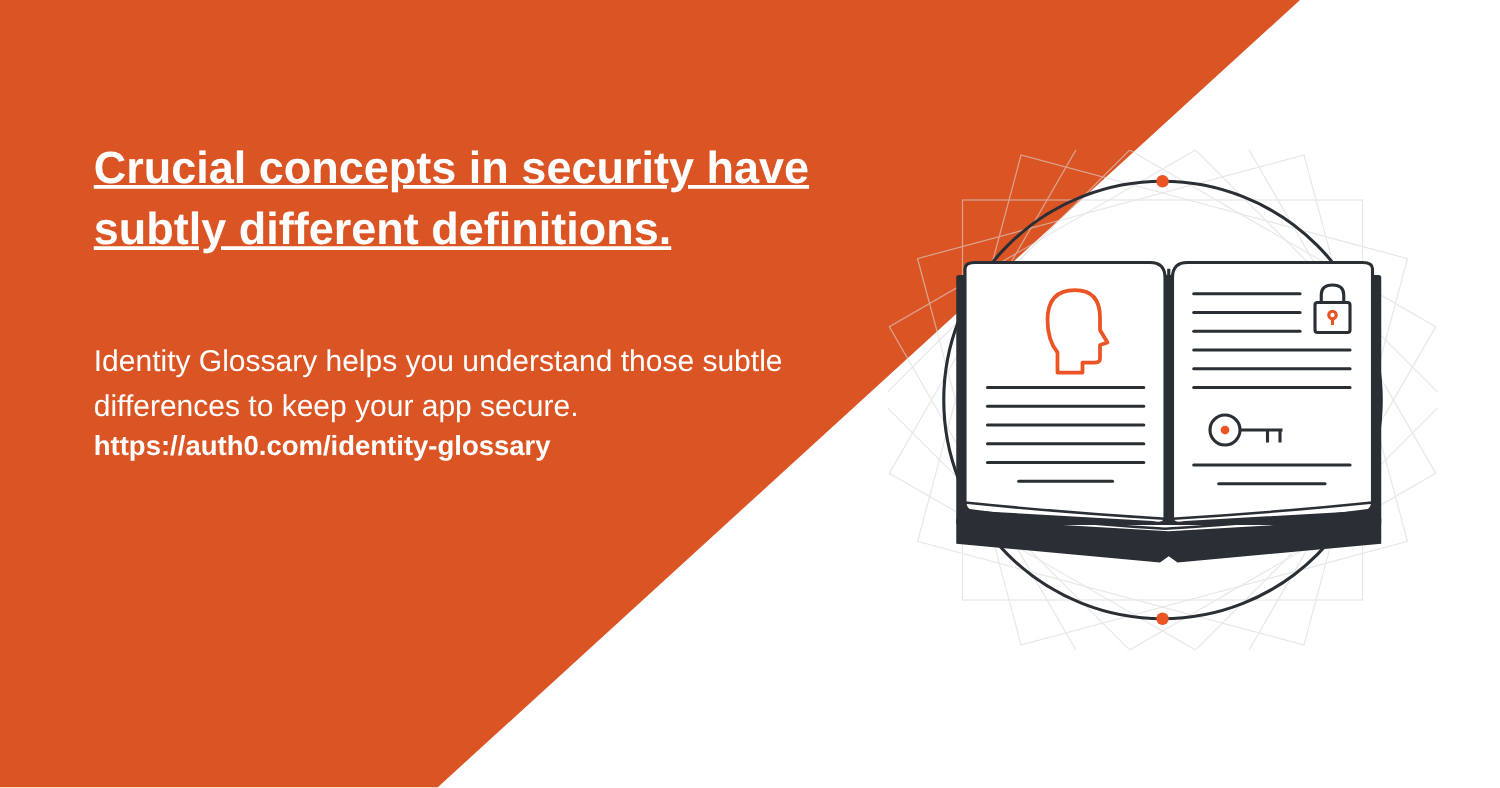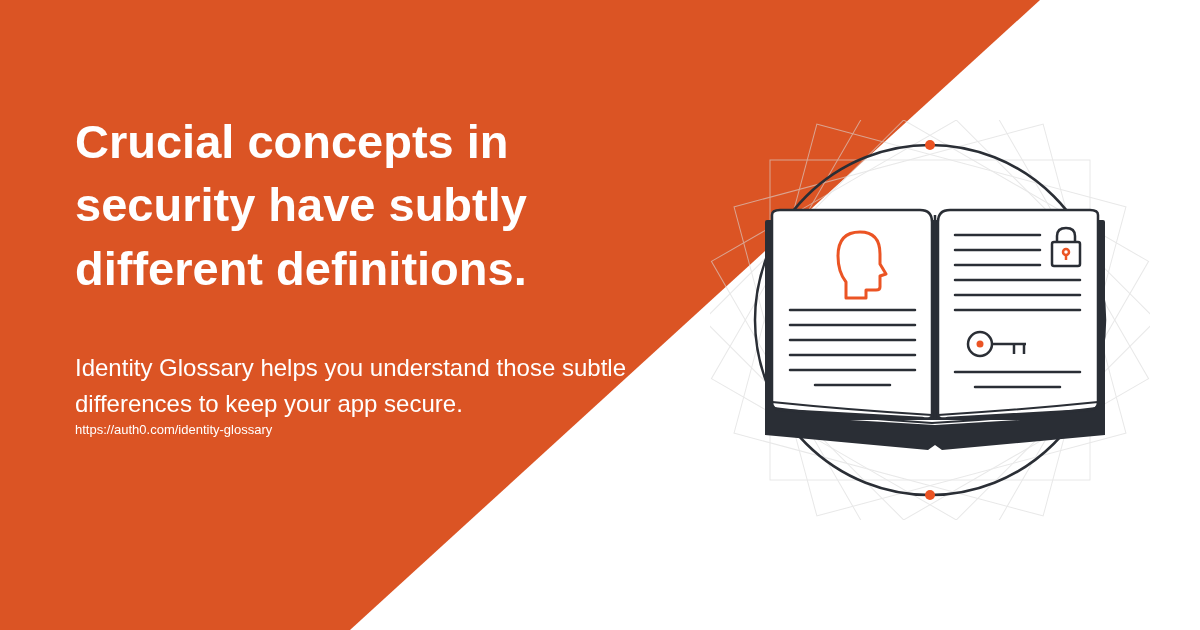--- a/index.html
+++ b/index.html
@@ -21,33 +21,34 @@
   }
   .text-block {
     position: absolute;
     top: 110px;
     left: 75px;
     width: 600px;
     z-index: 3;
     color: #ffffff;
   }
   .headline {
-    font-size: 47px;
+    font-size: 36px;
     font-weight: 700;
     line-height: 1.35;
-    margin-bottom: 50px;
+    margin-bottom: 65px;
+    text-decoration: underline;
   }
   .subhead {
     font-size: 24px;
     font-weight: 400;
     line-height: 1.5;
   }
   .url {
-    font-size: 13px;
-    font-weight: 400;
+    font-size: 22px;
+    font-weight: 700;
   }
   .art {
     position: absolute;
     right: 50px;
     top: 120px;
     width: 440px;
     height: 400px;
     z-index: 2;
   }
 </style>

